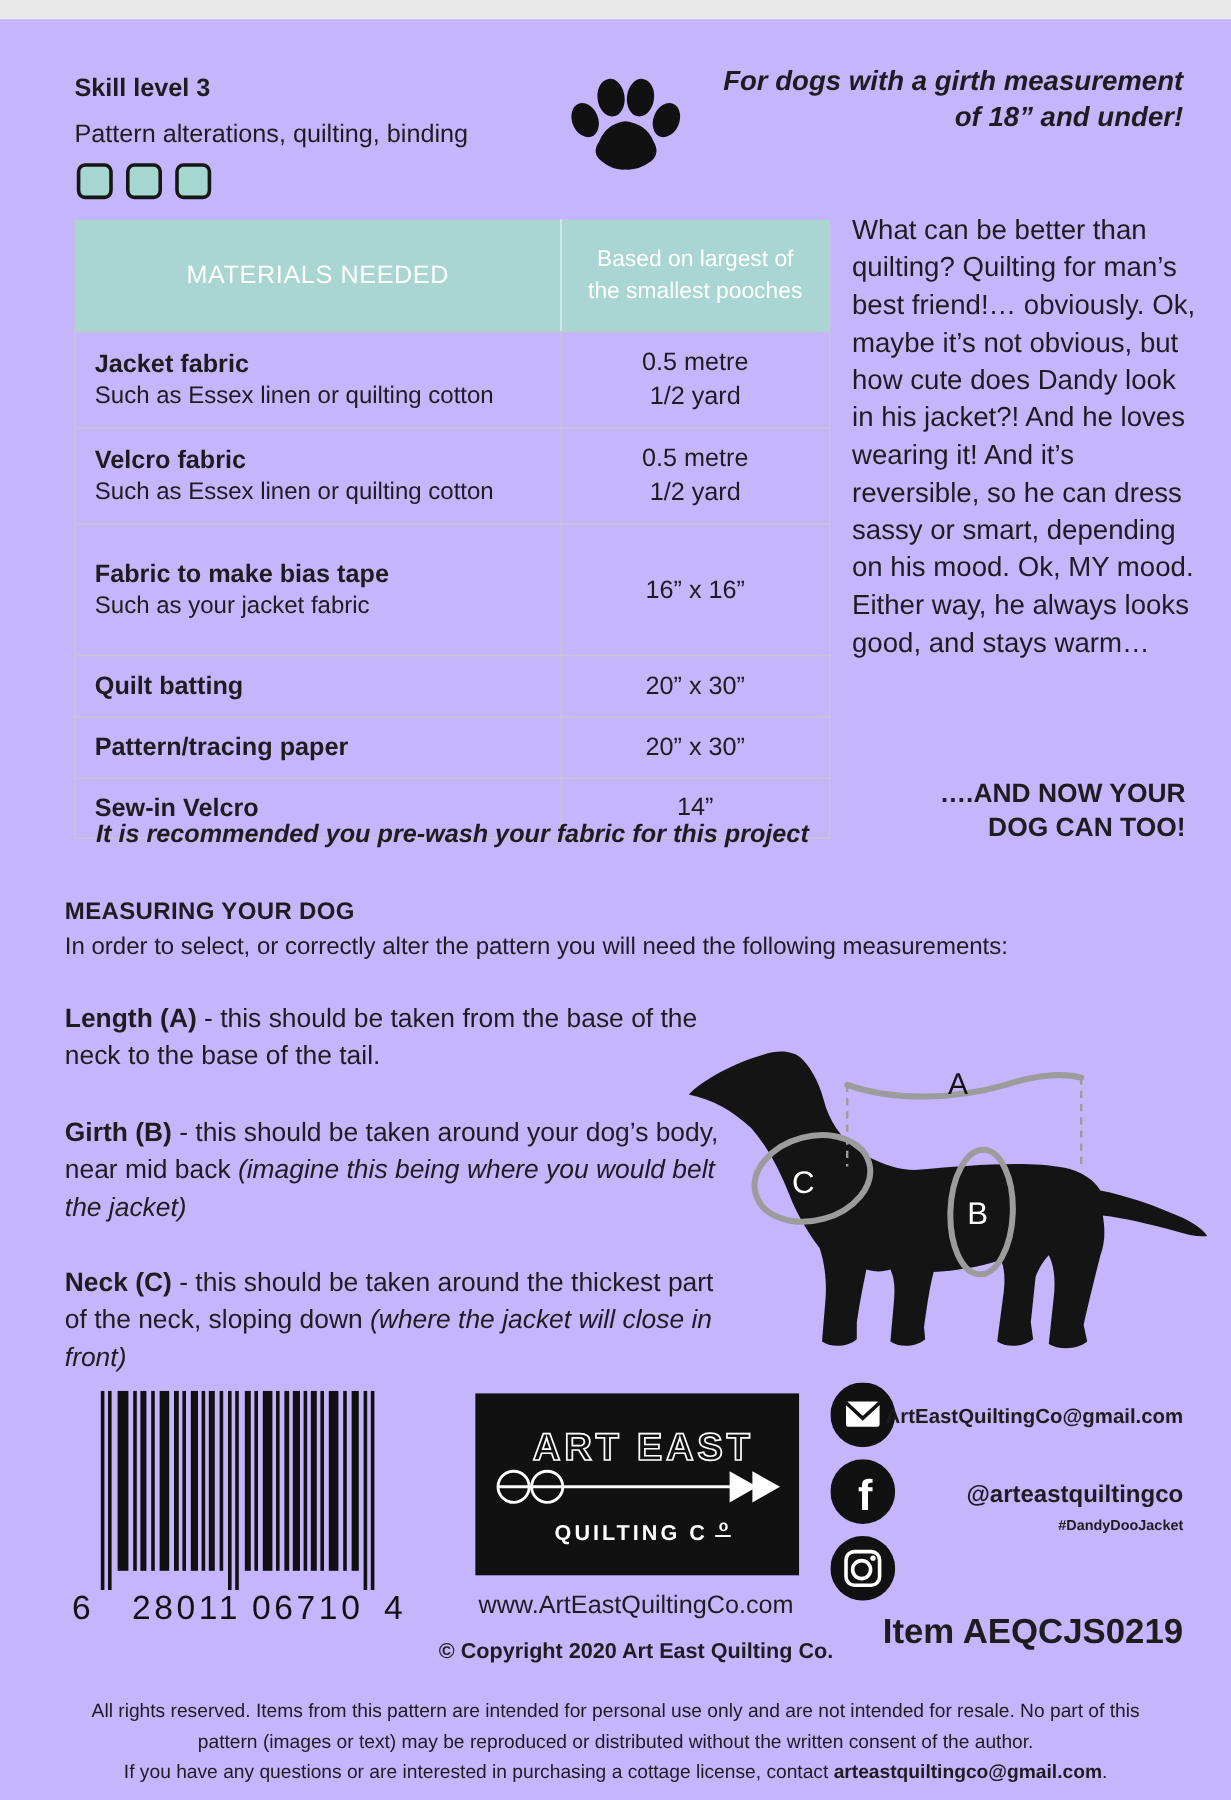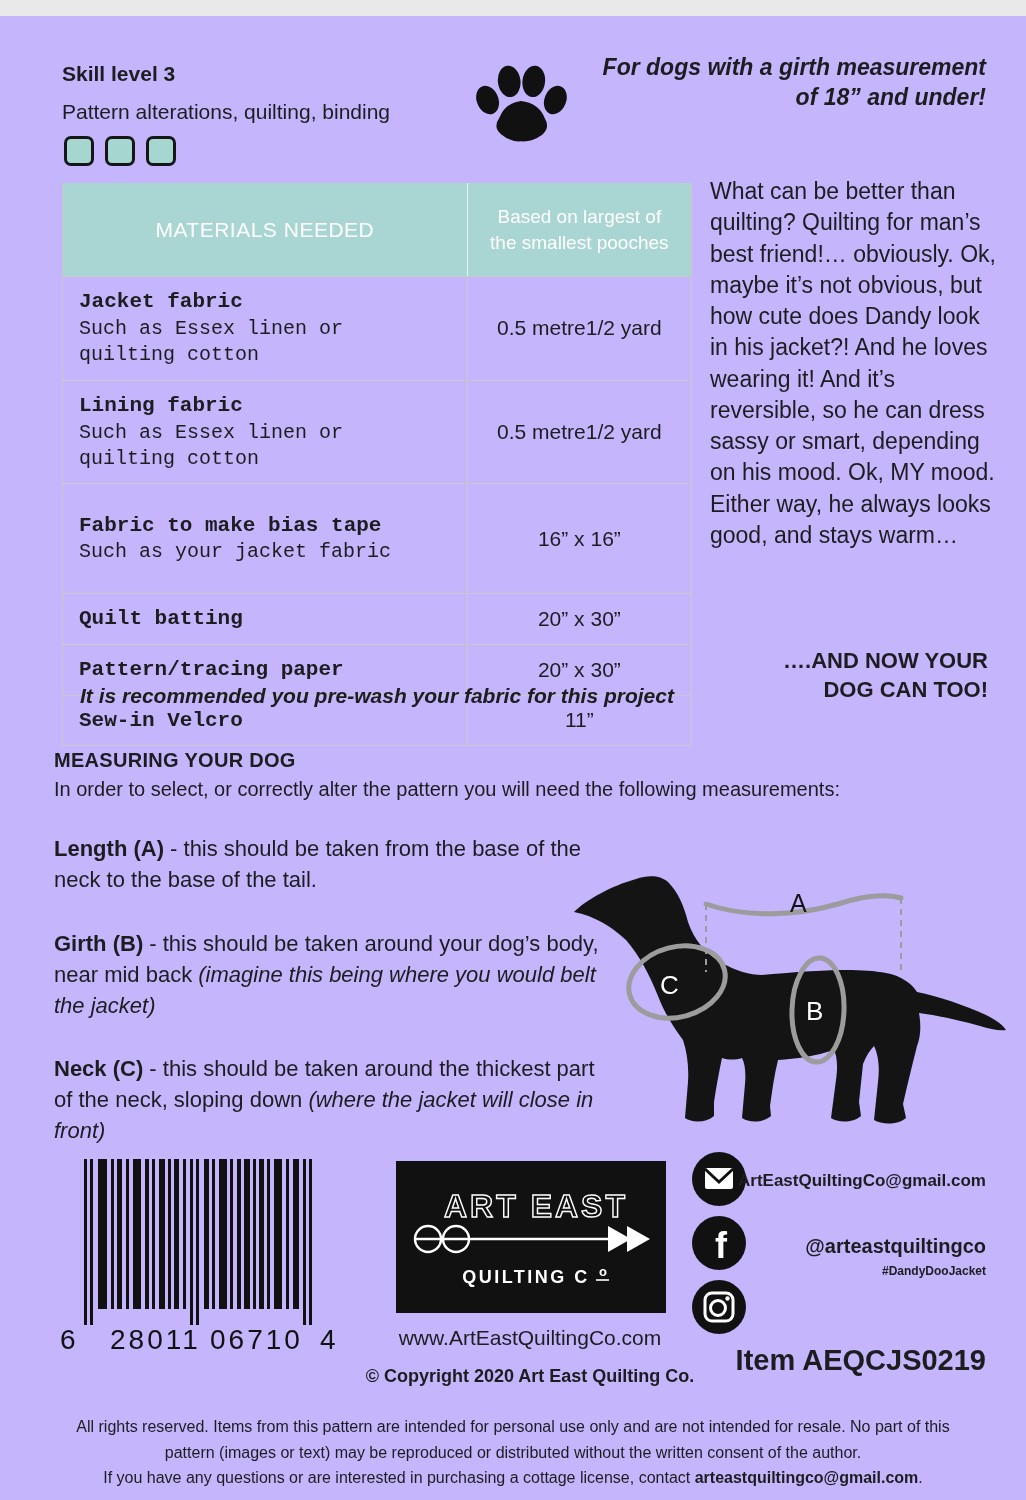--- a/index.html
+++ b/index.html
@@ -14,22 +14,22 @@
   .squares{left:64px;top:120px;display:flex;gap:11px;}
   .sq{width:24px;height:24px;background:#a5d7d0;border:3.5px solid #161616;border-radius:7px;}
   .paw{left:466px;top:42px;}
   .girth-note{right:40px;top:36px;text-align:right;font-size:23px;font-weight:bold;font-style:italic;line-height:1.32;}
   
   .materials{left:62px;top:167px;width:630px;border:1px solid #c9c9c9;border-top:none;box-sizing:border-box;}
   .mt-head{display:flex;background:#a9d5d2;color:#ffffff;}
   .mt-head .c1{width:405px;display:flex;align-items:center;justify-content:center;font-size:21px;letter-spacing:.5px;min-height:74px;box-sizing:border-box;}
   .mt-head .c2{width:225px;display:flex;align-items:center;justify-content:center;text-align:center;font-size:19px;line-height:1.35;border-left:1px solid rgba(255,255,255,.75);box-sizing:border-box;padding:21px 14px;}
   .mt-row{display:flex;border-top:1px solid #c9c9c9;}
-  .mt-row .cell-l{width:405px;box-sizing:border-box;padding:11px 16px;display:flex;flex-direction:column;justify-content:center;font-family:Liberation Mono, monospace;}
-  .mt-row .cell-r{width:225px;box-sizing:border-box;border-left:1px solid #c9c9c9;display:flex;flex-direction:row;align-items:center;justify-content:center;font-size:21px;line-height:1.35;text-align:center;}
+  .mt-row .cell-l{width:405px;box-sizing:border-box;padding:11px 16px;display:flex;flex-direction:column;justify-content:center;}
+  .mt-row .cell-r{width:225px;box-sizing:border-box;border-left:1px solid #c9c9c9;display:flex;flex-direction:column;align-items:center;justify-content:center;font-size:21px;line-height:1.35;text-align:center;}
   .mat-name{font-size:21px;font-weight:bold;line-height:1.32;}
   .mat-desc{font-size:20px;line-height:1.32;}
   .mat-note{font-size:18px;font-style:italic;line-height:1.32;}
   .r-md{min-height:80px;box-sizing:border-box;}
   .r-lg{min-height:110px;box-sizing:border-box;}
   .r-sm{min-height:50px;box-sizing:border-box;}
   .prewash{left:62px;top:668px;width:630px;text-align:center;font-size:21px;font-weight:bold;font-style:italic;}
   
   .intro-par{left:710px;top:160px;width:288px;font-size:23px;line-height:1.36;}
   .and-now{left:706px;top:630px;width:282px;text-align:right;font-size:22px;font-weight:bold;line-height:1.32;}
@@ -103,21 +103,21 @@
         <span class="mat-desc">Such as Essex linen or quilting cotton</span>
       </div>
       <div class="cell-r">
         <span>0.5 metre</span>
         <span>1/2 yard</span>
       </div>
     </div>
 
     <div class="mt-row r-md">
       <div class="cell-l">
-        <span class="mat-name">Lining fabric</span>
+        <span class="mat-name">Velcro fabric</span>
         <span class="mat-desc">Such as Essex linen or quilting cotton</span>
       </div>
       <div class="cell-r">
         <span>0.5 metre</span>
         <span>1/2 yard</span>
       </div>
     </div>
 
     <div class="mt-row r-lg">
       <div class="cell-l">
@@ -145,21 +145,21 @@
       <div class="cell-r">
           <span>20” x 30”</span>
         </div>
     </div>
 
     <div class="mt-row r-sm">
       <div class="cell-l">
           <span class="mat-name">Sew-in Velcro</span>
         </div>
       <div class="cell-r">
-          <span>11”</span>
+          <span>14”</span>
         </div>
     </div>
   </div>
 
   <div class="abs prewash">It is recommended you pre-wash your fabric for this project</div>
 
   <div class="abs intro-par">What can be better than quilting? Quilting for man’s best friend!… obviously. Ok, maybe it’s not obvious, but how cute does Dandy look in his jacket?! And he loves wearing it! And it’s reversible, so he can dress sassy or smart, depending on his mood. Ok, MY mood. Either way, he always looks good, and stays warm…</div>
   <div class="abs and-now">
     <span style="display:block">….AND NOW YOUR</span>
     <span style="display:block">DOG CAN TOO!</span>

